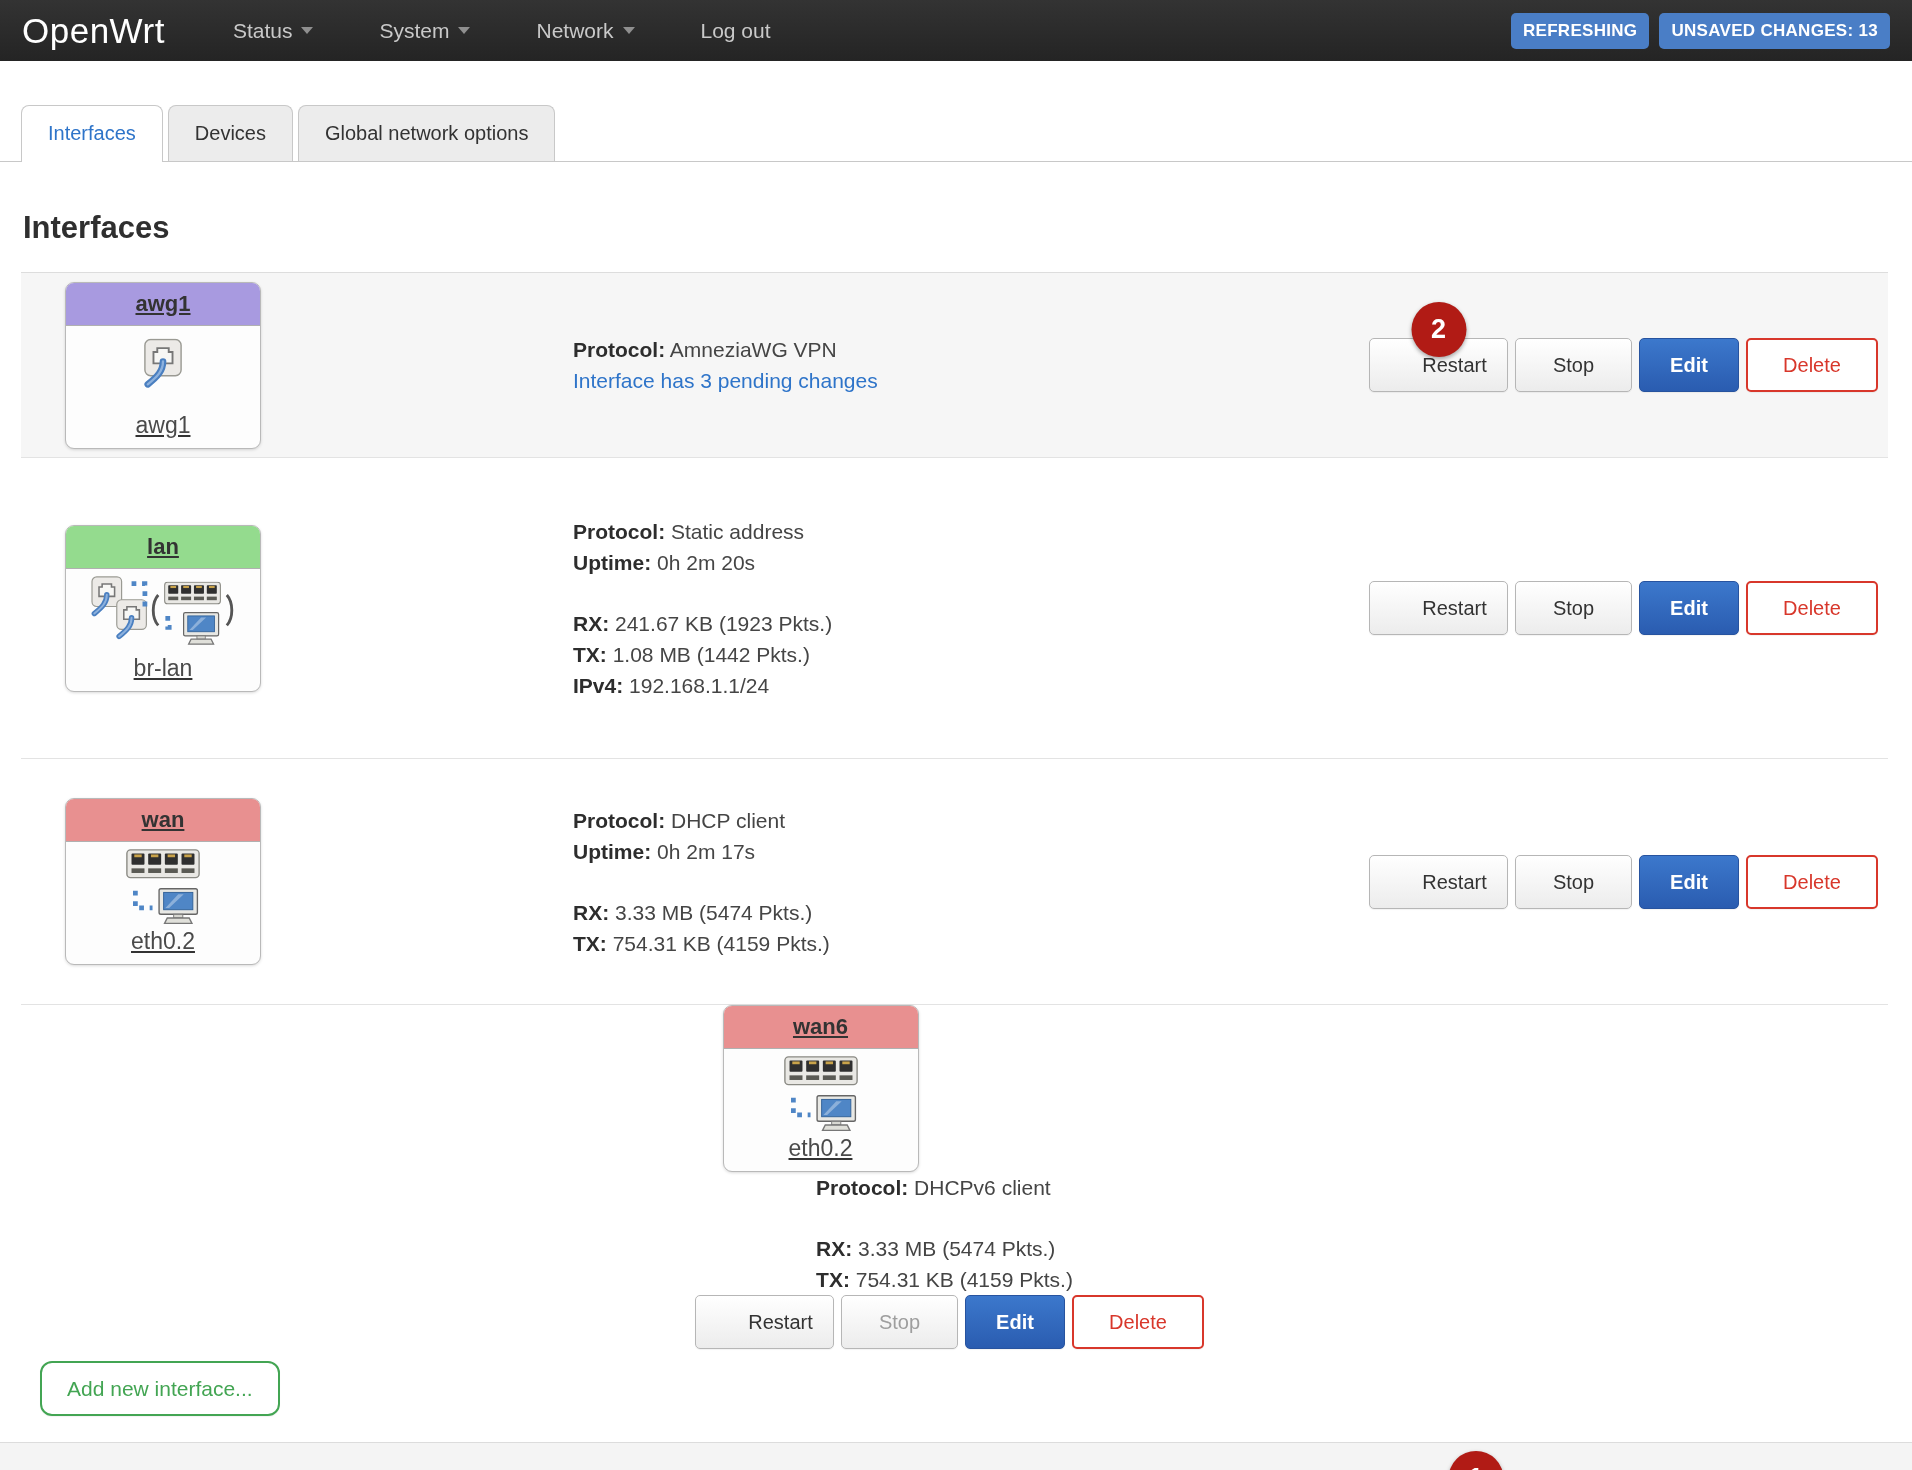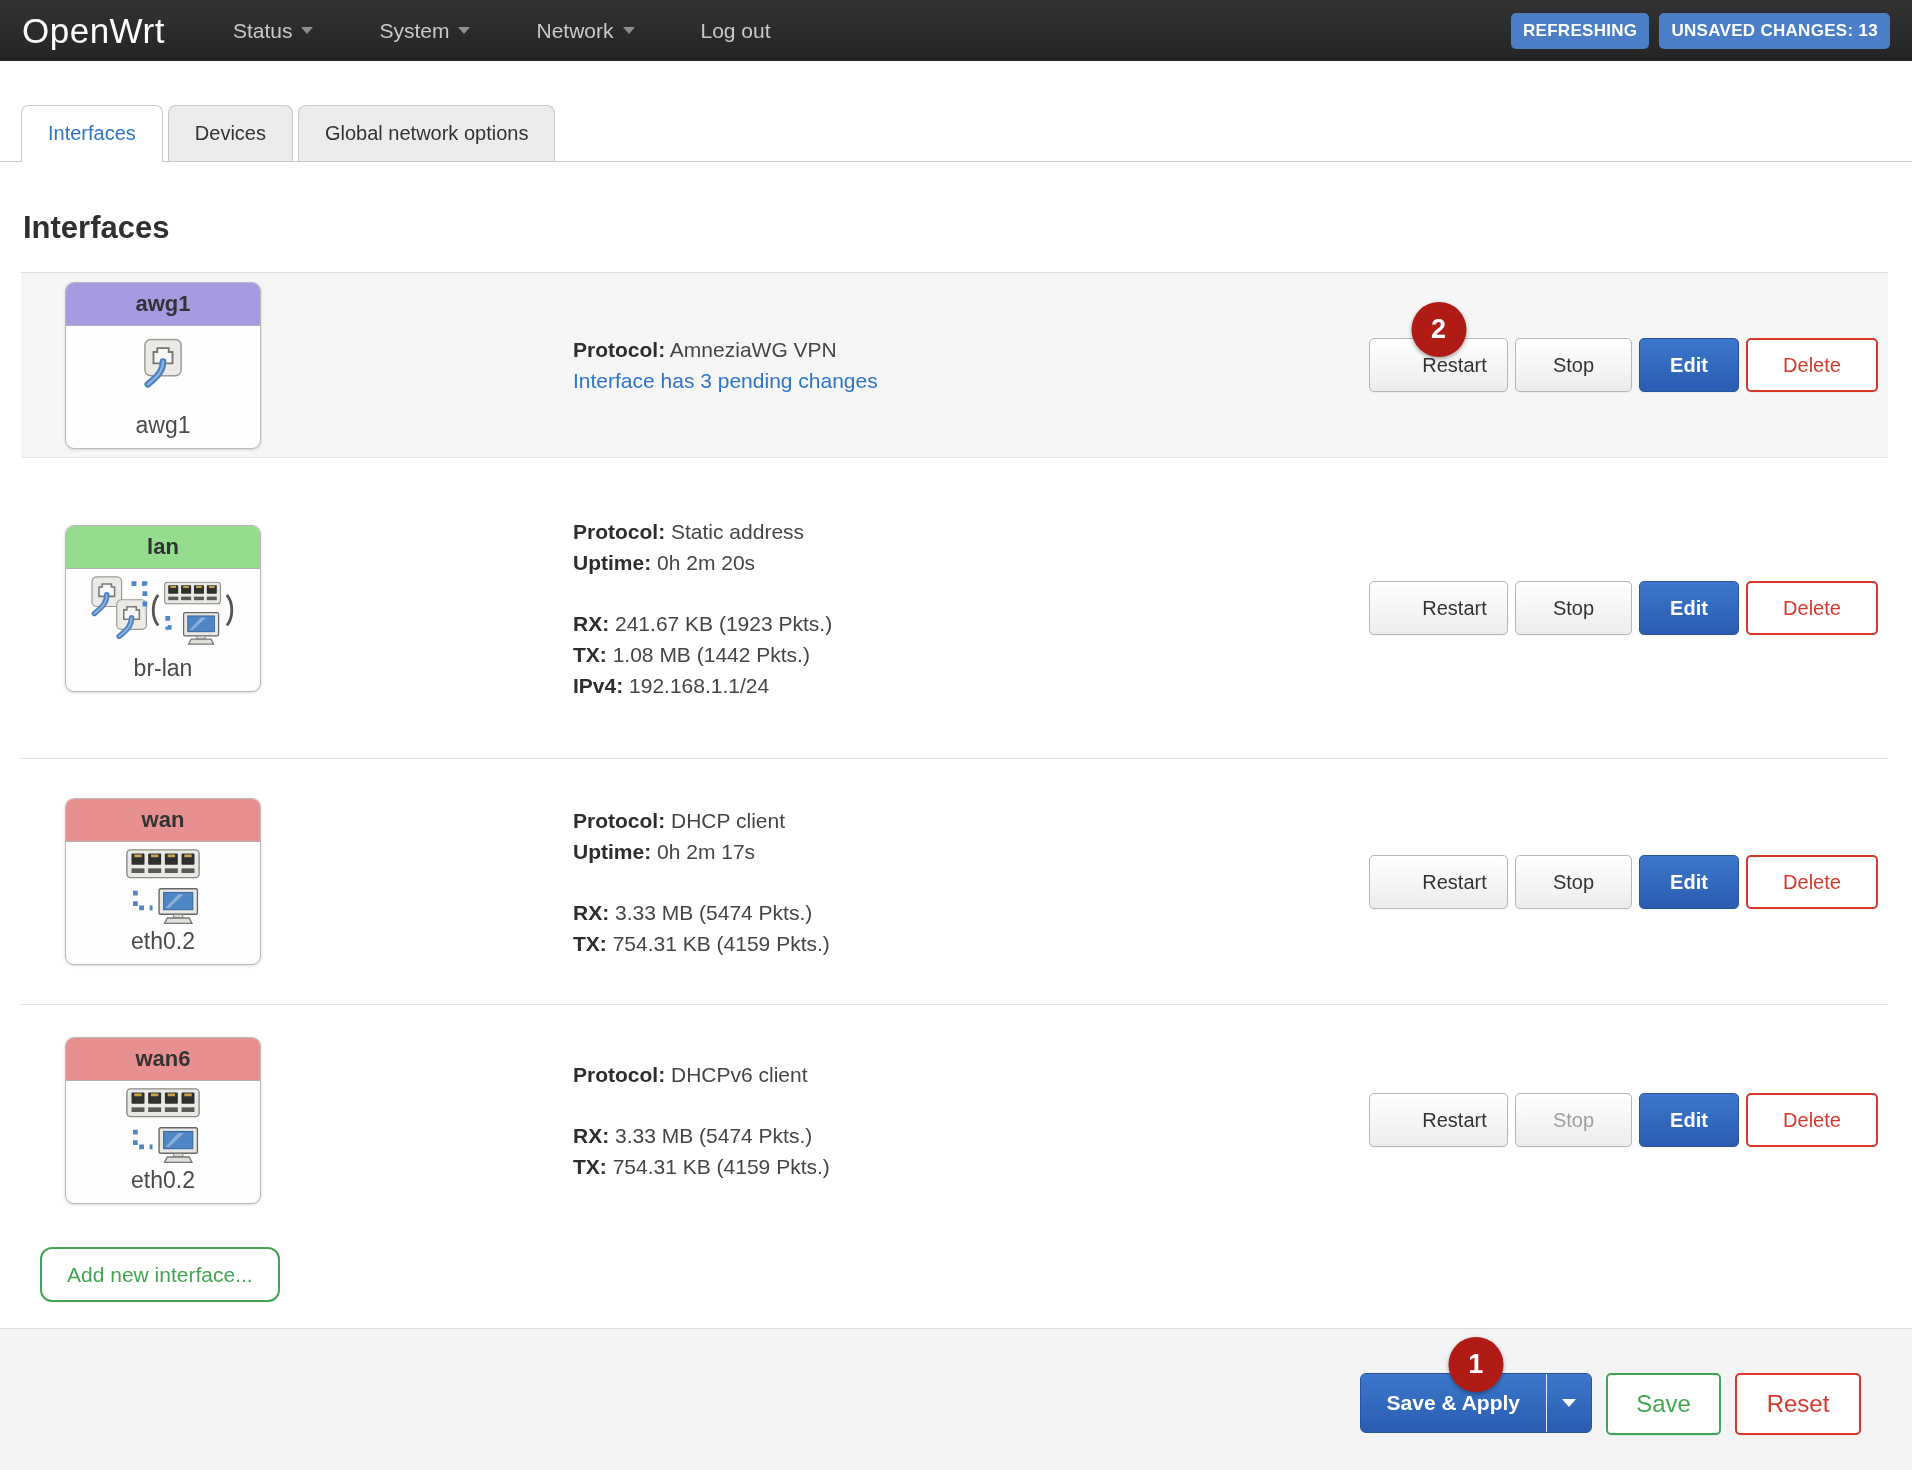--- a/index.html
+++ b/index.html
@@ -22,32 +22,32 @@
          border-bottom:none; border-radius:8px 8px 0 0; margin-right:5px; color:#333;
          position:relative; top:0; cursor:pointer; }
   .tab.active { background:#fff; color:#2e74c9; margin-bottom:-1px; padding-bottom:17px; }
 
   
   .page-title { font-size:31px; font-weight:bold; color:#2f2f2f; margin:48px 0 26px 23px; }
 
   
   .iface-table { margin:0 24px 0 21px; border-top:1px solid #ddd; }
   .iface-row { display:flex; align-items:center; border-bottom:1px solid #e3e3e3; }
-  .iface-row:last-child { border-bottom:none; }
+  .iface-row:last-child { border-bottom:none;flex-direction:column; }
   .row-awg1 { min-height:185px; background:#f6f6f6; }
   .row-lan  { min-height:301px; }
   .row-wan  { min-height:246px; }
   .row-wan6 { min-height:230px; }
   .cell-icon { width:552px; padding-left:44px; flex:0 0 auto; }
   .cell-info { flex:1 1 auto; padding-right:20px; }
   .cell-actions { flex:0 0 auto; padding-right:10px; display:flex; gap:7px; align-items:center; }
 
   
   .ifacebox { width:196px; border:1px solid #b9b9b9; border-radius:9px; overflow:hidden;
-              background:#fdfdfd; box-shadow:0 1px 3px rgba(0,0,0,.15); text-align:center; }
+              background:#fdfdfd; box-shadow:0 1px 3px rgba(0,0,0,.15); text-align:center;text-decoration:underline; }
   .ifacebox-head { padding:8px 0; font-weight:bold; font-size:22px; color:#333;
                    border-bottom:1px solid #b0b0b0; }
   .hd-purple { background:#a89ae0; }
   .hd-green  { background:#94db8e; }
   .hd-red    { background:#e89090; }
   .ifacebox-body { padding:5px 6px 9px; }
   .iface-icon { display:block; margin:0 auto; }
   .dev-label { font-size:23px; color:#4a4a4a; margin-top:1px; }
 
   

